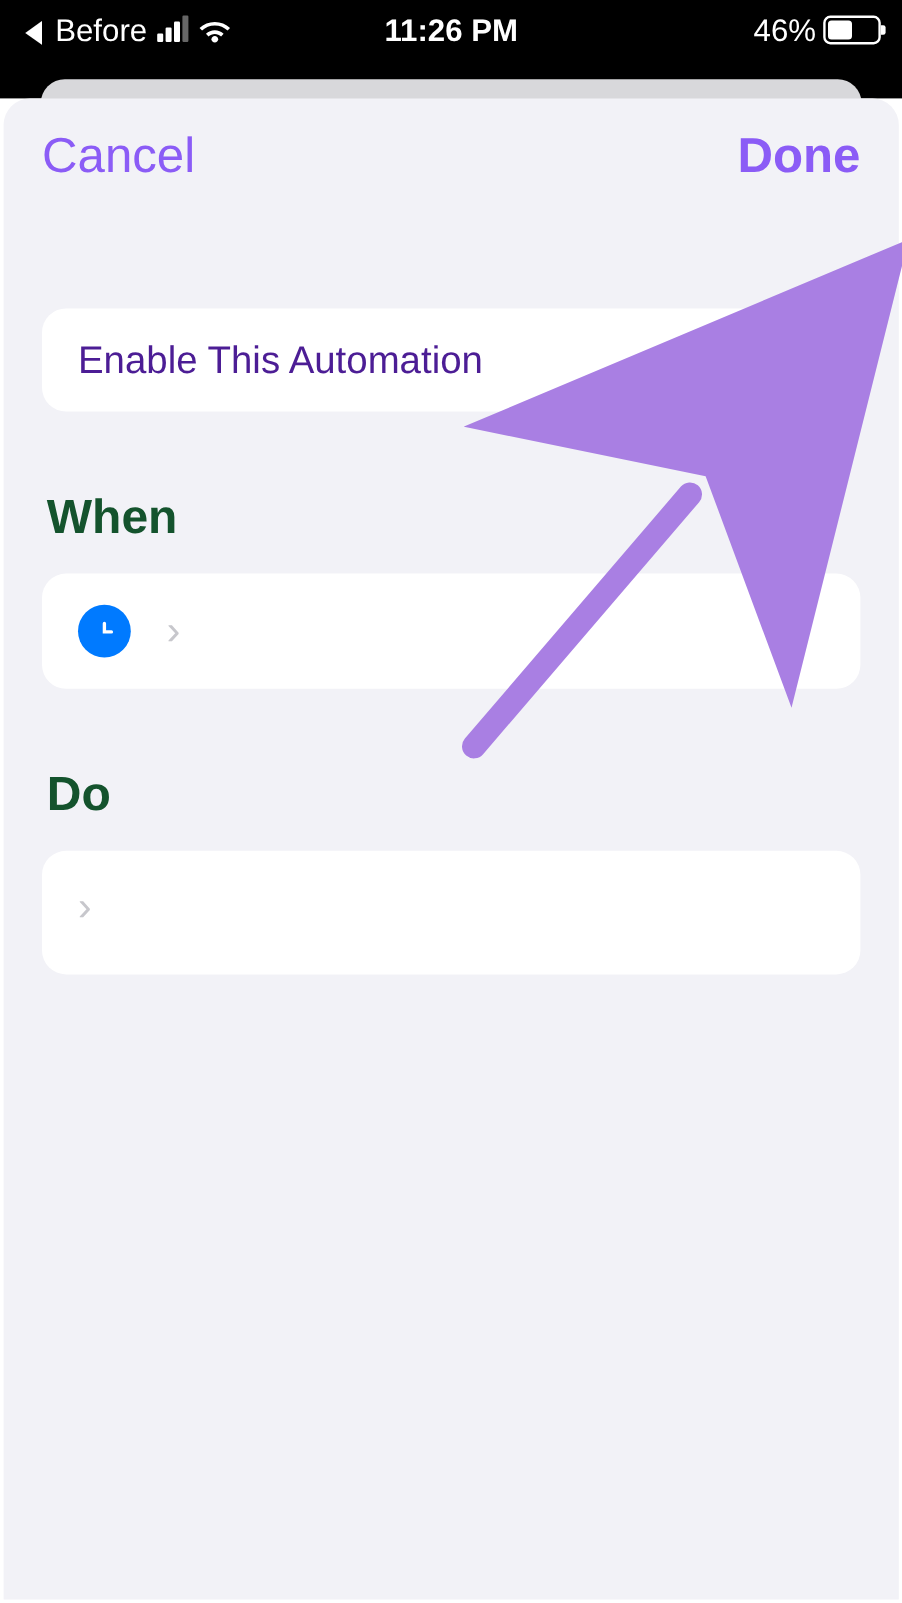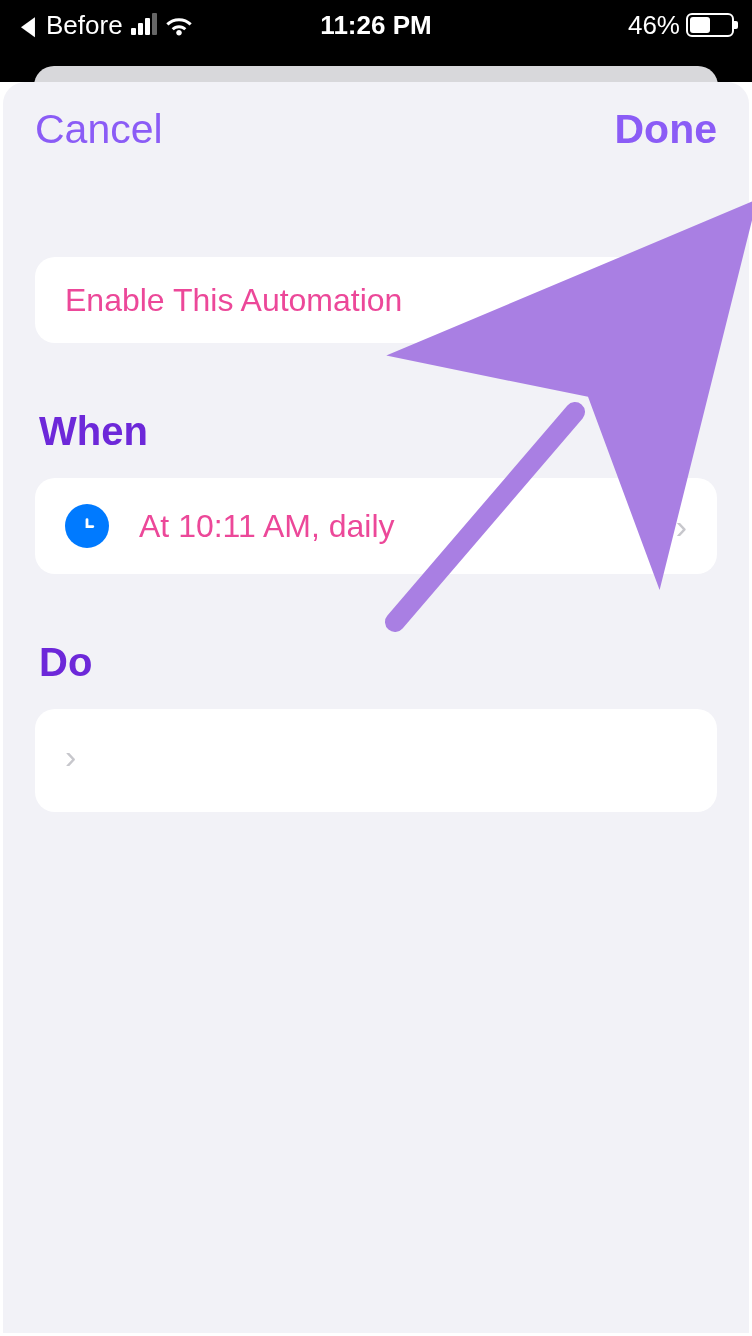--- a/index.html
+++ b/index.html
@@ -139,21 +139,21 @@
   .row {
     display:flex;
     align-items:center;
     min-height:86px;
     padding:0 30px;
     gap:30px;
   }
   .row-label {
     font-size:32px;
     font-weight:400;
-    color:#ec4899;
+    color:#4c1d95;
     flex:1;
   }
 
   
   .toggle {
     width:98px; height:58px;
     border-radius:29px;
     background:#34c759;
     position:relative;
     flex-shrink:0;
@@ -164,21 +164,21 @@
     width:50px; height:50px;
     background:#fff;
     border-radius:50%;
     box-shadow:0 2px 4px rgba(0,0,0,.25);
   }
 
   
   .section-header {
     font-size:40px;
     font-weight:700;
-    color:#6d28d9;
+    color:#14532d;
     margin: 66px 0 24px 4px;
   }
 
   
   .clock-icon {
     width:44px; height:44px;
     border-radius:50%;
     background:#007aff;
     display:flex;
     align-items:center;
@@ -276,21 +276,20 @@
     </div>
 
     <div class="section-header">When</div>
     <div class="card">
       <div class="row" style="min-height:96px;">
         <div class="clock-icon">
           <svg viewBox="0 0 24 24">
               <path fill="none" stroke="#fff" stroke-width="2.4" stroke-linecap="round" d="M12 6.5v6h5"></path>
             </svg>
         </div>
-        <div class="row-label">At 10:11 AM, daily</div>
         <div class="chevron">›</div>
       </div>
     </div>
 
     <div class="section-header">Do</div>
     <div class="do-card">
       <div class="chevron">›</div>
     </div>
 
 

